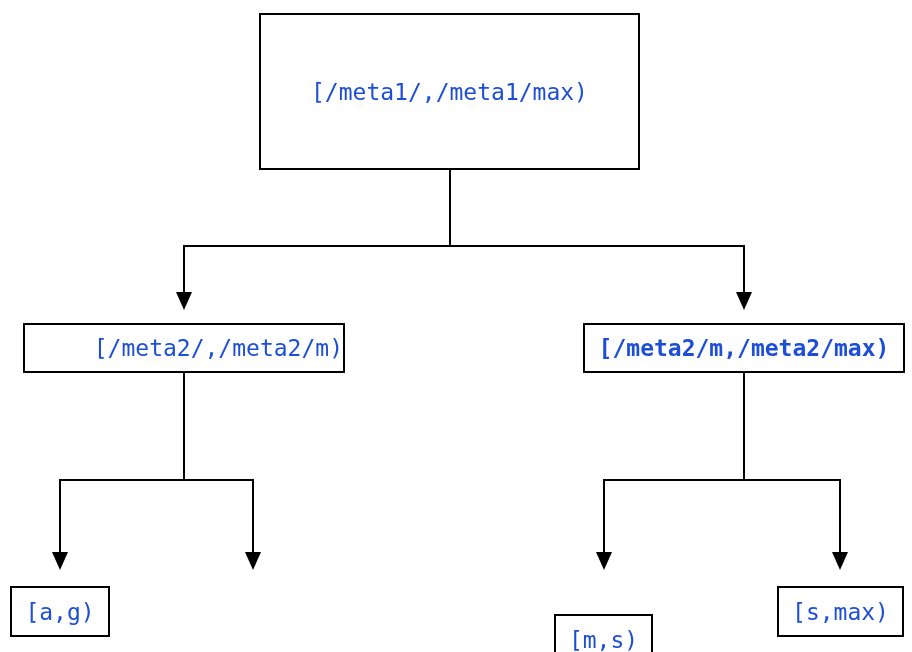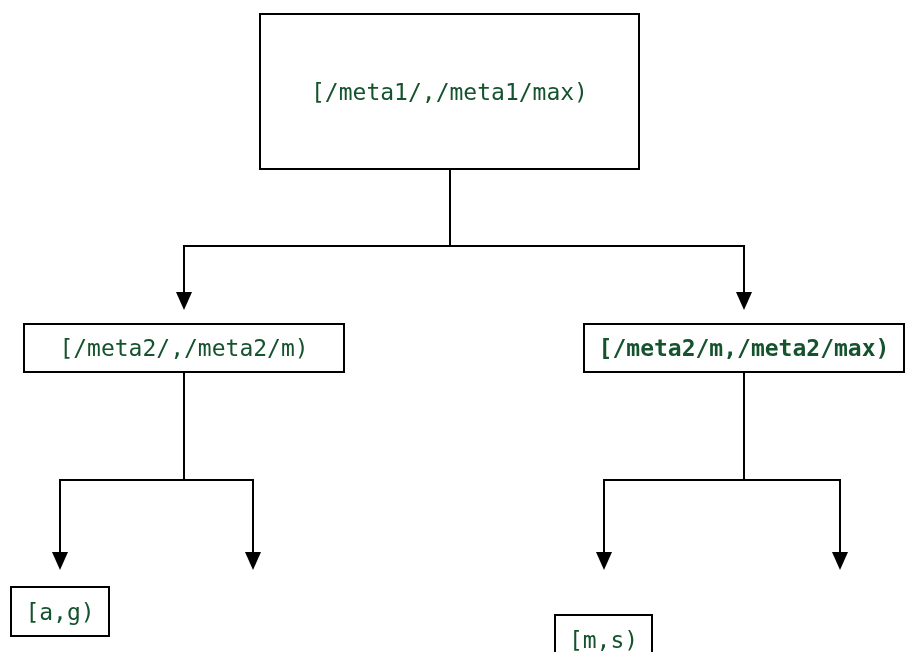--- a/index.html
+++ b/index.html
@@ -31,25 +31,25 @@
   }
   .node {
     position: absolute;
     box-sizing: border-box;
     border: 2px solid #000000;
     background: #ffffff;
     display: flex;
     align-items: center;
     justify-content: center;
     font-size: 23px;
-    color: #14532d;
+    color: #1d4ed8;
     white-space: nowrap;
   }
   .node-root  { left: 259px; top: 13px;  width: 381px; height: 157px; }
-  .node-left  { left: 23px;  top: 323px; width: 322px; height: 50px; }
+  .node-left  { left: 23px;  top: 323px; width: 322px; height: 50px; justify-content: flex-end; }
   .node-right { left: 583px; top: 323px; width: 322px; height: 50px; font-weight: bold; }
   .node-leaf-ag   { left: 10px;  top: 586px; width: 100px; height: 51px; }
   .node-leaf-gm   { left: 203px; top: 586px; width: 99px;  height: 51px; }
   .node-leaf-ms   { left: 554px; top: 598px; width: 99px;  height: 51px; margin-top: 16px; }
   .node-leaf-smax { left: 777px; top: 586px; width: 127px; height: 51px; }
 </style>
 </head>
 <body>
 
 <div id="canvas">
@@ -98,14 +98,17 @@
 
   <div class="node node-leaf-ag">
     <span>[a,g)</span>
   </div>
 
 
   <div class="node node-leaf-ms">
     <span>[m,s)</span>
   </div>
 
+  <div class="node node-leaf-smax">
+    <span>[s,max)</span>
+  </div>
 
 </div>
 
 </body></html>

